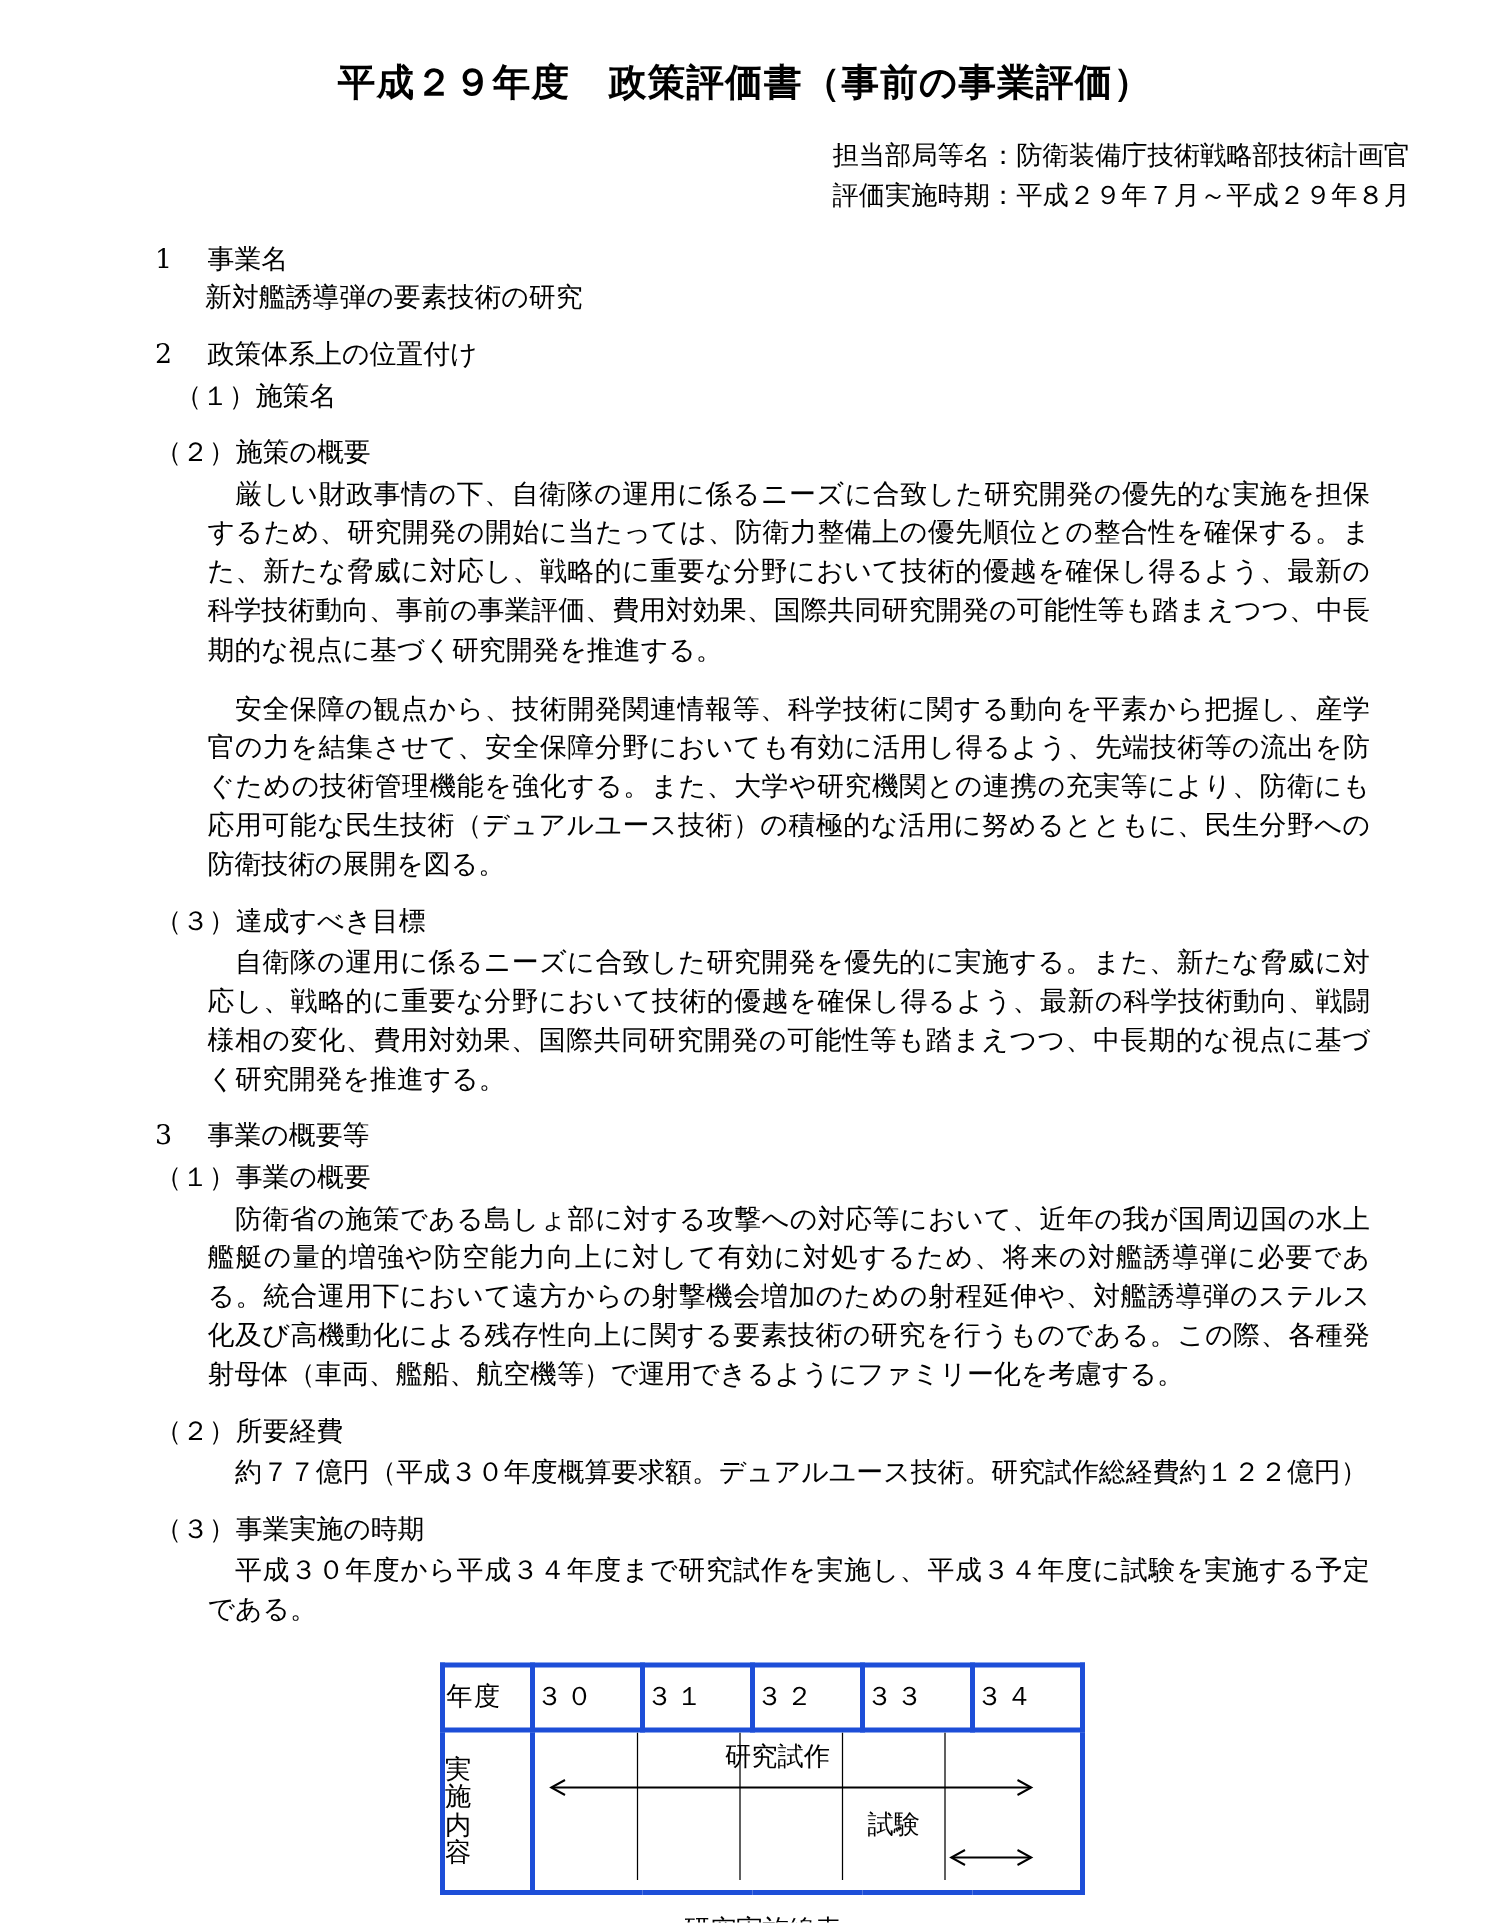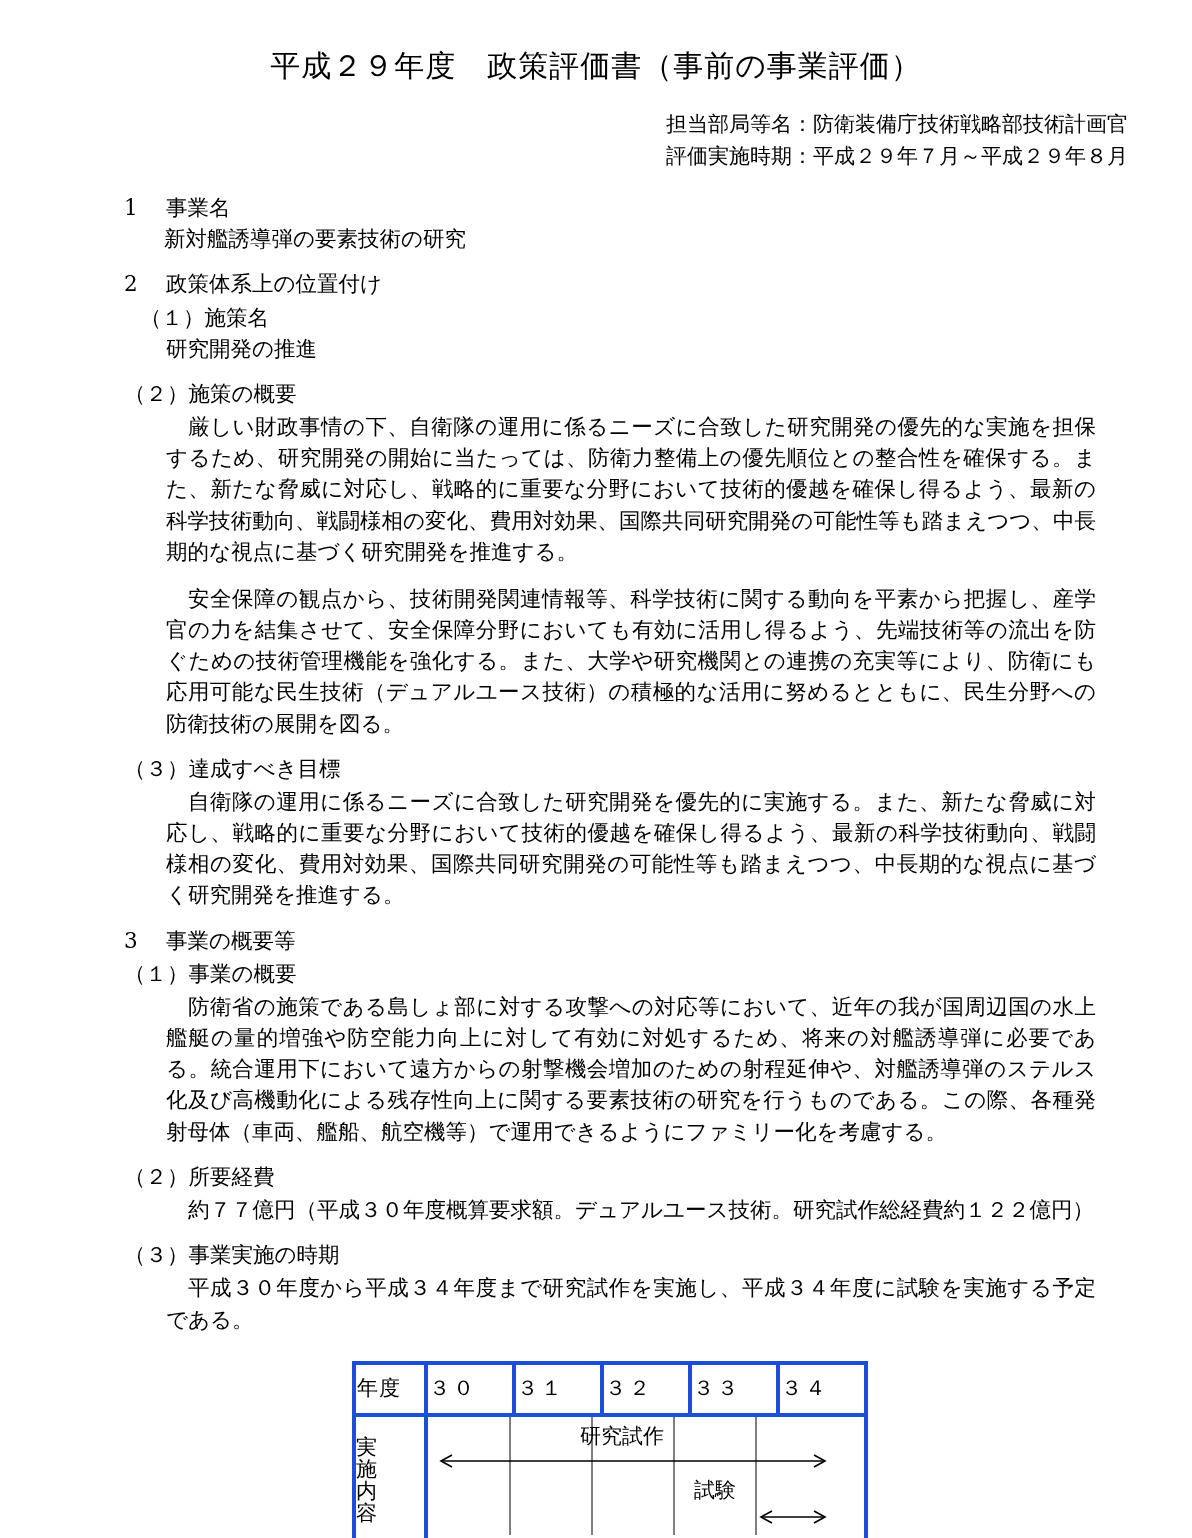--- a/index.html
+++ b/index.html
@@ -20,21 +20,21 @@
     width: 1192px;
     height: 1538px;
     padding: 0;
     box-sizing: border-box;
   }
   .doc-title {
     text-align: center;
     font-size: 30px;
     letter-spacing: 1px;
     margin: 46px 0 0 0;
-    font-weight: normal;
+    font-weight: bold;
     font-family: "DejaVu Serif", "Liberation Serif", serif;
   }
   .meta-block {
     margin-top: 22px;
     text-align: right;
     padding-right: 64px;
     font-size: 21px;
     line-height: 1.5;
     font-family: "DejaVu Serif", "Liberation Serif", serif;
   }
@@ -149,24 +149,23 @@
     <div class="sec-head">
       <span class="sec-num">1</span><span>事業名</span>
     </div>
     <div class="indent1">新対艦誘導弾の要素技術の研究</div>
 
     <div class="sec-head">
       <span class="sec-num">2</span><span>政策体系上の位置付け</span>
     </div>
 
     <div class="sub-head" style="margin-top:2px;margin-left:16px;">（１）施策名</div>
-    <div class="indent2">研究開発の推進</div>
 
     <div class="sub-head">（２）施策の概要</div>
-    <div class="para">厳しい財政事情の下、自衛隊の運用に係るニーズに合致した研究開発の優先的な実施を担保するため、研究開発の開始に当たっては、防衛力整備上の優先順位との整合性を確保する。また、新たな脅威に対応し、戦略的に重要な分野において技術的優越を確保し得るよう、最新の科学技術動向、戦闘様相の変化、費用対効果、国際共同研究開発の可能性等も踏まえつつ、中長期的な視点に基づく研究開発を推進する。</div>
+    <div class="para">厳しい財政事情の下、自衛隊の運用に係るニーズに合致した研究開発の優先的な実施を担保するため、研究開発の開始に当たっては、防衛力整備上の優先順位との整合性を確保する。また、新たな脅威に対応し、戦略的に重要な分野において技術的優越を確保し得るよう、最新の科学技術動向、事前の事業評価、費用対効果、国際共同研究開発の可能性等も踏まえつつ、中長期的な視点に基づく研究開発を推進する。</div>
     <div class="para tight">安全保障の観点から、技術開発関連情報等、科学技術に関する動向を平素から把握し、産学官の力を結集させて、安全保障分野においても有効に活用し得るよう、先端技術等の流出を防ぐための技術管理機能を強化する。また、大学や研究機関との連携の充実等により、防衛にも応用可能な民生技術（デュアルユース技術）の積極的な活用に努めるとともに、民生分野への防衛技術の展開を図る。</div>
 
     <div class="sub-head">（３）達成すべき目標</div>
     <div class="para">自衛隊の運用に係るニーズに合致した研究開発を優先的に実施する。また、新たな脅威に対応し、戦略的に重要な分野において技術的優越を確保し得るよう、最新の科学技術動向、戦闘様相の変化、費用対効果、国際共同研究開発の可能性等も踏まえつつ、中長期的な視点に基づく研究開発を推進する。</div>
 
     <div class="sec-head">
       <span class="sec-num">3</span><span>事業の概要等</span>
     </div>
 
     <div class="sub-head" style="margin-top:2px;">（１）事業の概要</div>

